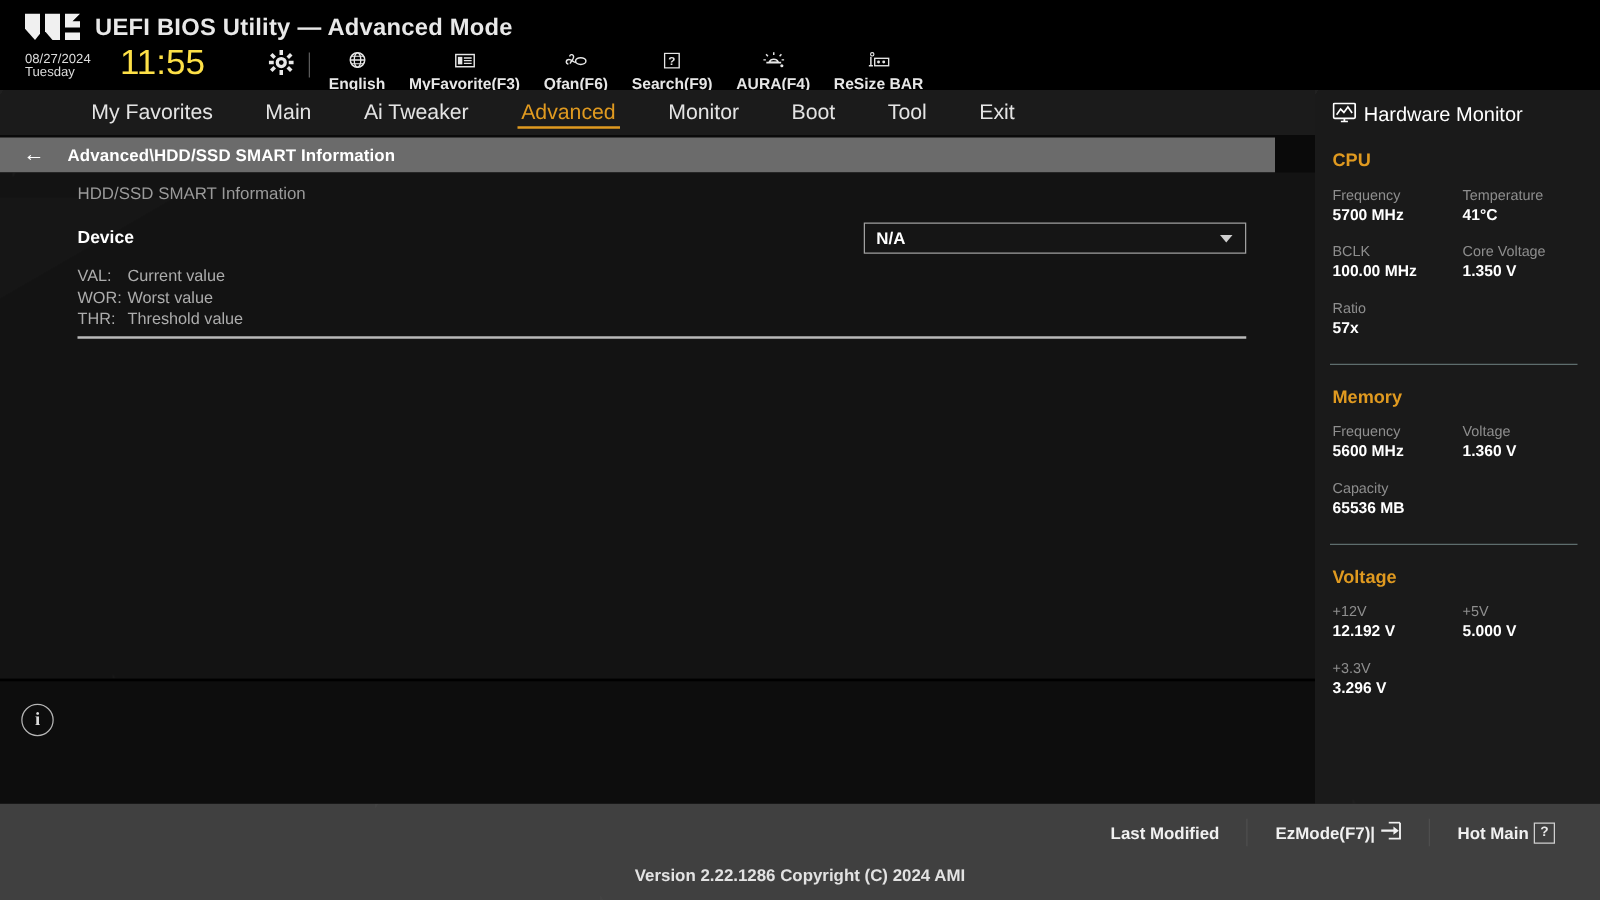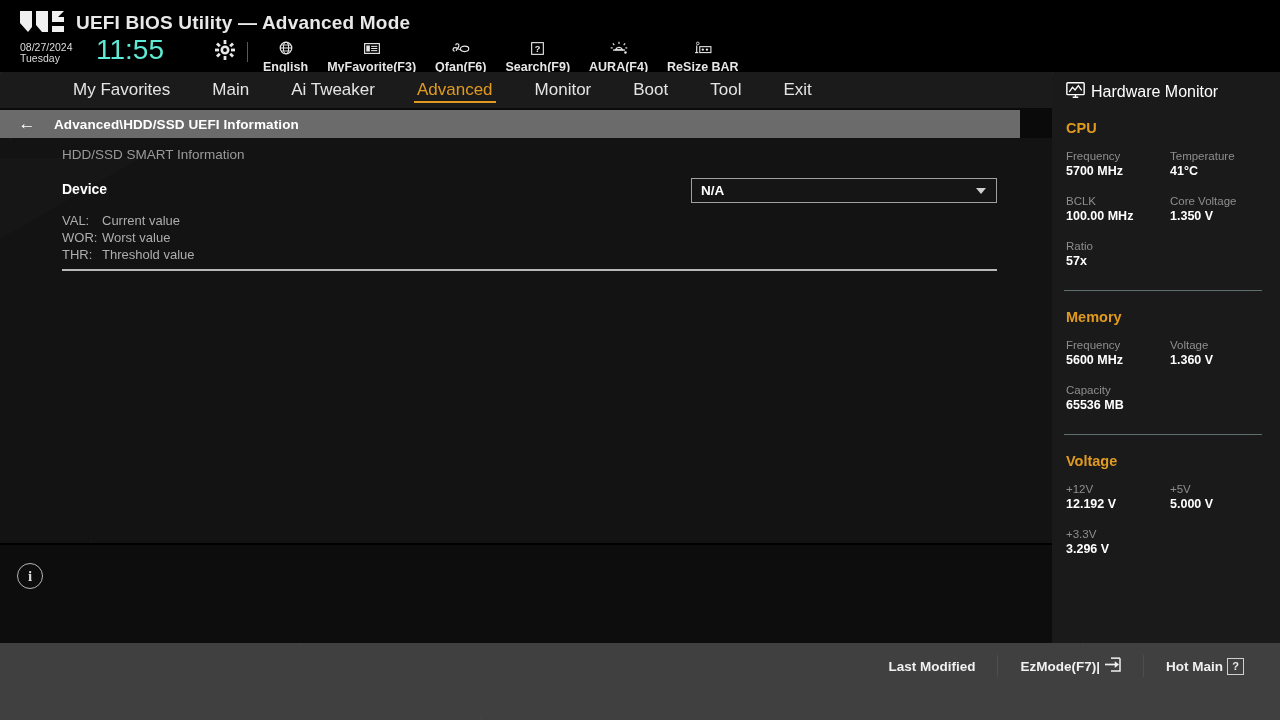--- a/index.html
+++ b/index.html
@@ -46,21 +46,21 @@
     position: absolute; left: 76px; top: 12px;
     font-size: 19px; font-weight: bold; color: #e8e8e8;
     letter-spacing: 0.2px;
   }
   .datebox {
     position: absolute; left: 20px; top: 42px;
     font-size: 10.5px; color: #dcdcdc; line-height: 11px; font-weight: normal;
   }
   .clock {
     position: absolute; left: 96px; top: 34px;
-    font-size: 28px; color: #5eead4; font-weight: normal; letter-spacing: 0px;
+    font-size: 28px; color: #fde047; font-weight: normal; letter-spacing: 0px;
   }
   .gear-btn {
     position: absolute; left: 215px; top: 40px; width: 20px; height: 20px;
   }
   .hdr-sep {
     position: absolute; left: 247px; top: 42px;
     width: 1px; height: 20px; background: #5a5a5a;
   }
   .hdr-items {
     position: absolute; left: 263px; top: 41px;
@@ -394,21 +394,21 @@
       <div class="nav-tab active">Advanced</div>
       <div class="nav-tab">Monitor</div>
       <div class="nav-tab">Boot</div>
       <div class="nav-tab">Tool</div>
       <div class="nav-tab">Exit</div>
     </div>
   </div>
 
   <div class="crumbbar">
     <div class="crumb-back">←</div>
-    <div class="crumb-text">Advanced\HDD/SSD UEFI Information</div>
+    <div class="crumb-text">Advanced\HDD/SSD SMART Information</div>
   </div>
 
   <div class="main">
     <div class="section-title">HDD/SSD SMART Information</div>
 
     <div class="row-device">
       <div class="row-label">Device</div>
       <div class="dropdown">
         <span class="dropdown-value">N/A</span>
         <span class="dropdown-arrow"></span>
@@ -534,15 +534,16 @@
           </svg>
         </span>
       </div>
       <div class="footer-div"></div>
       <div class="footer-item">
         <span>Hot Main</span>
         <span class="hk-box">?</span>
       </div>
     </div>
 
+    <div class="version">Version 2.22.1286 Copyright (C) 2024 AMI</div>
   </div>
 
 </div>
 
 </body></html>

